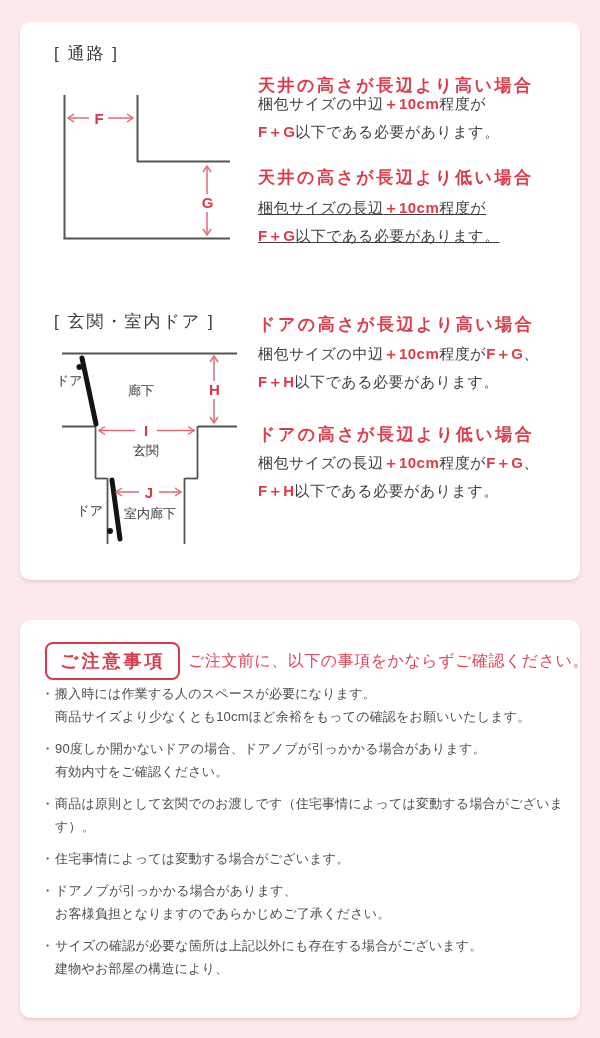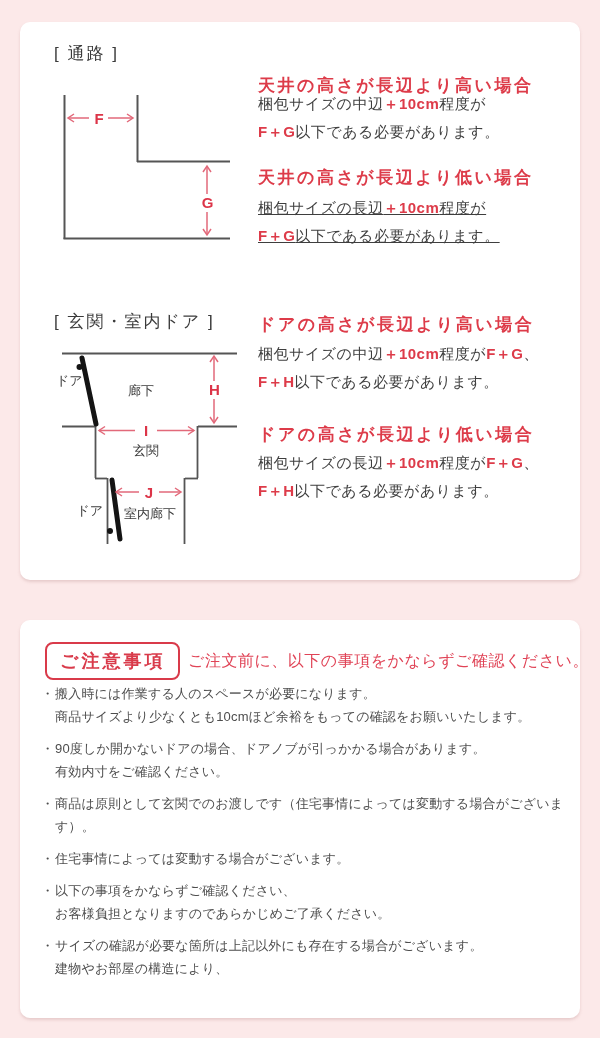--- a/index.html
+++ b/index.html
@@ -180,21 +180,21 @@
         <span class="bullet">・</span>
         <div>商品は原則として玄関でのお渡しです（住宅事情によっては変動する場合がございます）。</div>
         <div></div>
       </li>
       <li>
         <span class="bullet">・</span>
         <div>住宅事情によっては変動する場合がございます。</div>
       </li>
       <li>
         <span class="bullet">・</span>
-        <div>以下の事項をかならずご確認ください、</div>
+        <div>ドアノブが引っかかる場合があります、</div>
         <div>お客様負担となりますのであらかじめご了承ください。</div>
       </li>
       <li>
         <span class="bullet">・</span>
         <div>サイズの確認が必要な箇所は上記以外にも存在する場合がございます。</div>
         <div>建物やお部屋の構造により、</div>
       </li>
     </ul>
   </div>
 

